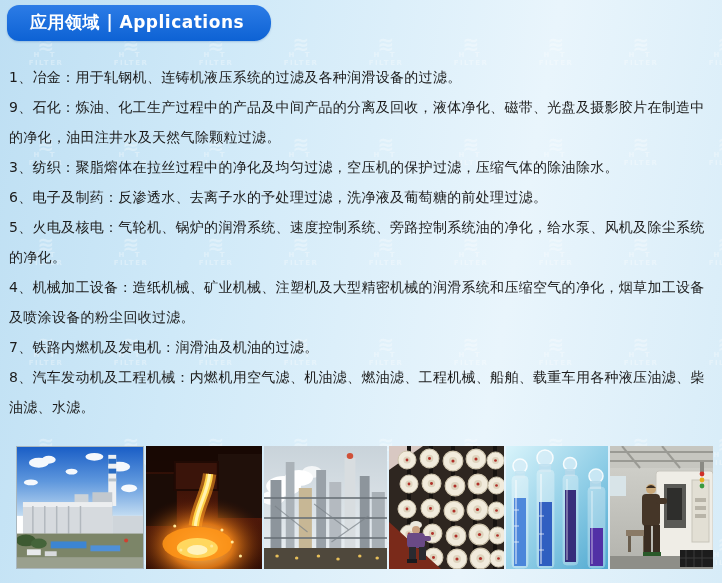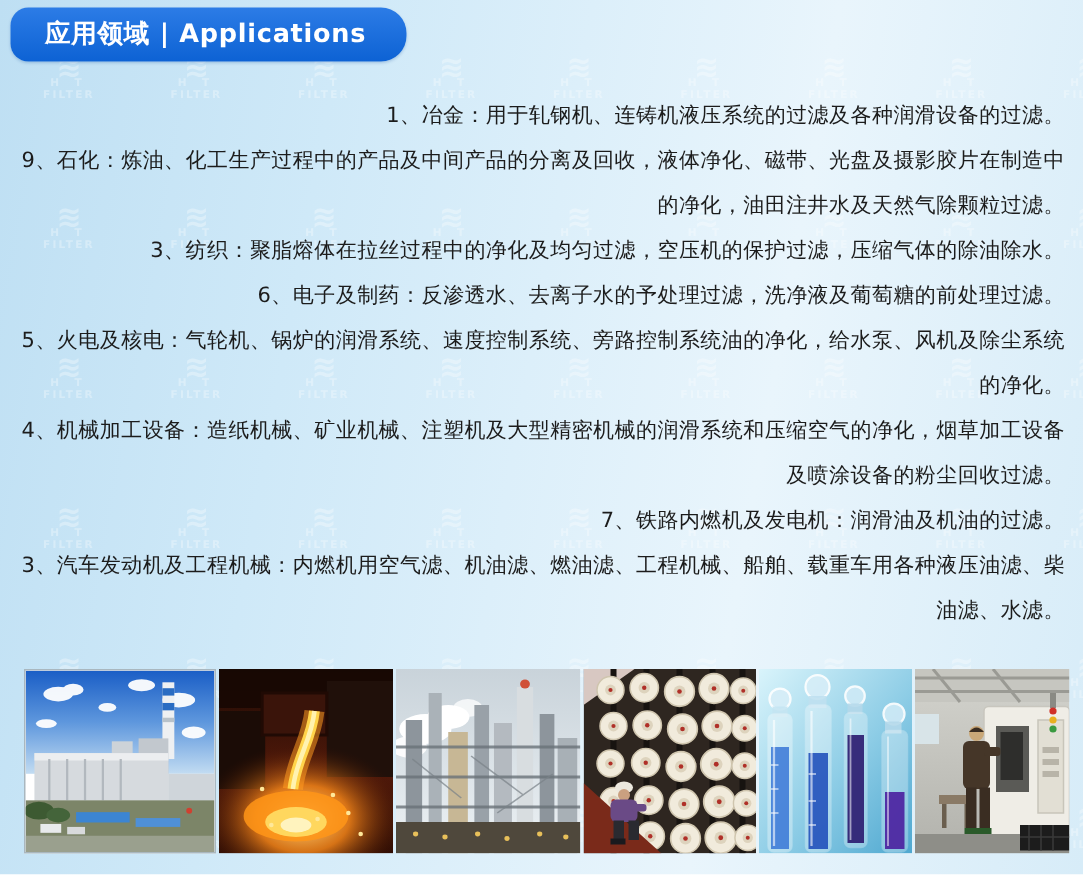--- a/index.html
+++ b/index.html
@@ -31,21 +31,21 @@
   }
   
   .app-list{
     position:relative;z-index:2;
     margin:21px 12px 0 9px;
     color:#1c1c1c;
     font-size:14px;
     line-height:30px;
     letter-spacing:.3px;
   }
-  .app-list p{margin:0;text-align:right;}
+  .app-list p{margin:0;}
   
   .photo-row{
     position:absolute;z-index:2;
     left:16px;bottom:14px;
     width:698px;height:123px;
     display:flex;gap:2px;
   }
   .photo{height:123px;overflow:hidden;flex:0 0 auto;}
   .photo svg{display:block;width:100%;height:100%;}
   .photo.p1{width:128px;box-sizing:border-box;border:1px solid #a9b7bf;background:#fff;}
@@ -338,21 +338,21 @@
   </div>
 
   <div class="app-list">
     <p>1、冶金：用于轧钢机、连铸机液压系统的过滤及各种润滑设备的过滤。</p>
     <p>9、石化：炼油、化工生产过程中的产品及中间产品的分离及回收，液体净化、磁带、光盘及摄影胶片在制造中的净化，油田注井水及天然气除颗粒过滤。</p>
     <p>3、纺织：聚脂熔体在拉丝过程中的净化及均匀过滤，空压机的保护过滤，压缩气体的除油除水。</p>
     <p>6、电子及制药：反渗透水、去离子水的予处理过滤，洗净液及葡萄糖的前处理过滤。</p>
     <p>5、火电及核电：气轮机、锅炉的润滑系统、速度控制系统、旁路控制系统油的净化，给水泵、风机及除尘系统的净化。</p>
     <p>4、机械加工设备：造纸机械、矿业机械、注塑机及大型精密机械的润滑系统和压缩空气的净化，烟草加工设备及喷涂设备的粉尘回收过滤。</p>
     <p>7、铁路内燃机及发电机：润滑油及机油的过滤。</p>
-    <p>3、汽车发动机及工程机械：内燃机用空气滤、机油滤、燃油滤、工程机械、船舶、载重车用各种液压油滤、柴油滤、水滤。</p>
+    <p>8、汽车发动机及工程机械：内燃机用空气滤、机油滤、燃油滤、工程机械、船舶、载重车用各种液压油滤、柴油滤、水滤。</p>
   </div>
 
   <div class="photo-row">
 
     <div class="photo p1" aria-label="thermal power plant">
       <svg viewBox="0 0 127 123" preserveAspectRatio="none">
         <defs>
           <linearGradient id="p1sky" x1="0" y1="0" x2="0" y2="1">
             <stop offset="0" stop-color="#1a5ec6"></stop>
               <stop offset=".5" stop-color="#5e97dd"></stop>

